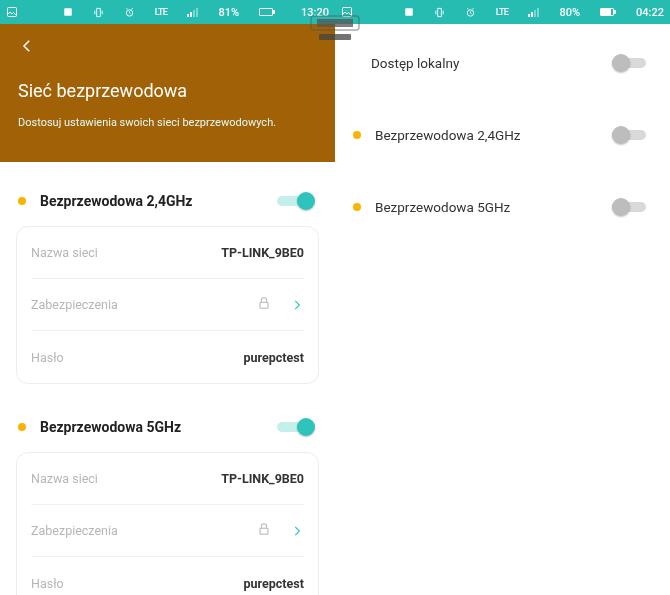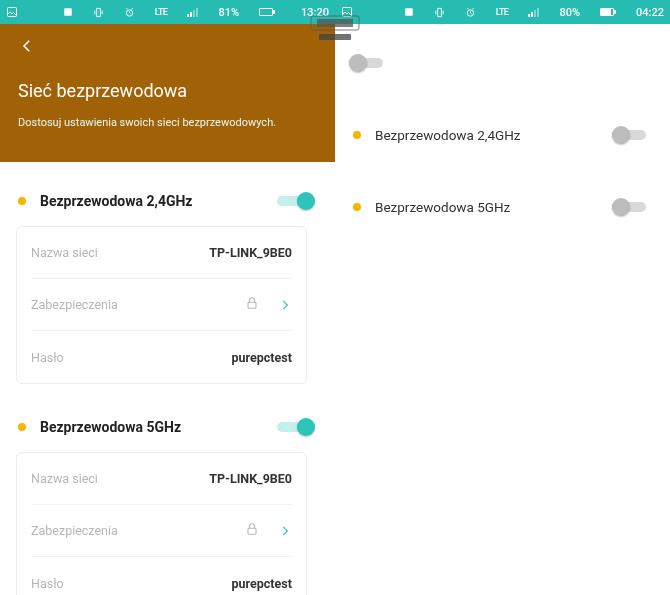--- a/index.html
+++ b/index.html
@@ -17,21 +17,21 @@
   .content { flex: 1; background: #fff; padding: 20px 14px 0 14px; overflow: hidden; }
   .band-row { display: flex; align-items: center; padding: 10px 4px 10px 4px; }
   .dot { width: 8px; height: 8px; border-radius: 50%; background: #f7b500; margin-right: 14px; flex-shrink:0; }
   .band-label { font-size: 14px; font-weight: 700; color: #222; flex: 1; }
   .guest-label { font-size: 13.5px; color: #333; flex: 1; }
   .toggle { width: 40px; height: 18px; position: relative; }
   .toggle.on .track { background: #c5efeb; }
   .toggle .track { position:absolute; top:4px; left:0; width:34px; height:10px; background:#d9d9d9; border-radius:6px; }
   .toggle.on .knob { background:#2fc4bb; left:20px; }
   .toggle .knob { position:absolute; top:0; left:0; width:18px; height:18px; border-radius:50%; background:#bdbdbd; box-shadow:0 1px 2px rgba(0,0,0,0.25); }
-  .card { border: 1px solid #ececec; border-radius: 6px; margin: 6px 14px 24px 2px; padding: 0 14px; }
+  .card { border: 1px solid #ececec; border-radius: 12px; margin: 6px 2px 24px 2px; padding: 0 14px; }
   .card-row { display: flex; align-items: center; height: 52px; border-bottom: 1px solid #f1f1f1; }
   .card-row:last-child { border-bottom: none; }
   .row-label { font-size: 12.5px; color: #b6b6b6; flex: 1; }
   .row-value { font-size: 12.5px; font-weight: 700; color: #333; white-space: nowrap; overflow: hidden; }
   .sec-row { justify-content: flex-end; }
   .lock-icon svg { stroke: #b6b6b6; fill:none; }
   .chevron-right svg { stroke: #2fc4bb; fill:none; }
   .chevron-right { margin-left: 18px; display:flex; }
   .guest-spacer { height: 34px; }
   .watermark { position: absolute; top: 14px; left: 50%; transform: translateX(-50%); z-index: 50; opacity: 0.75; pointer-events:none; }
@@ -214,20 +214,21 @@
     <span class="battery">
         <span class="fill" style="width:80%"></span>
       </span>
     <span style="margin-left:2px;">04:22</span>
   </div>
 
 
   <div class="content">
 
     <div class="band-row" style="padding-left:0;">
+      <span class="guest-label" style="margin-left:22px;">Dostęp lokalny</span>
       <span class="toggle">
           <span class="track"></span>
           <span class="knob"></span>
         </span>
     </div>
 
     <div class="guest-spacer"></div>
 
     <div class="band-row">
       <span class="dot"></span>

